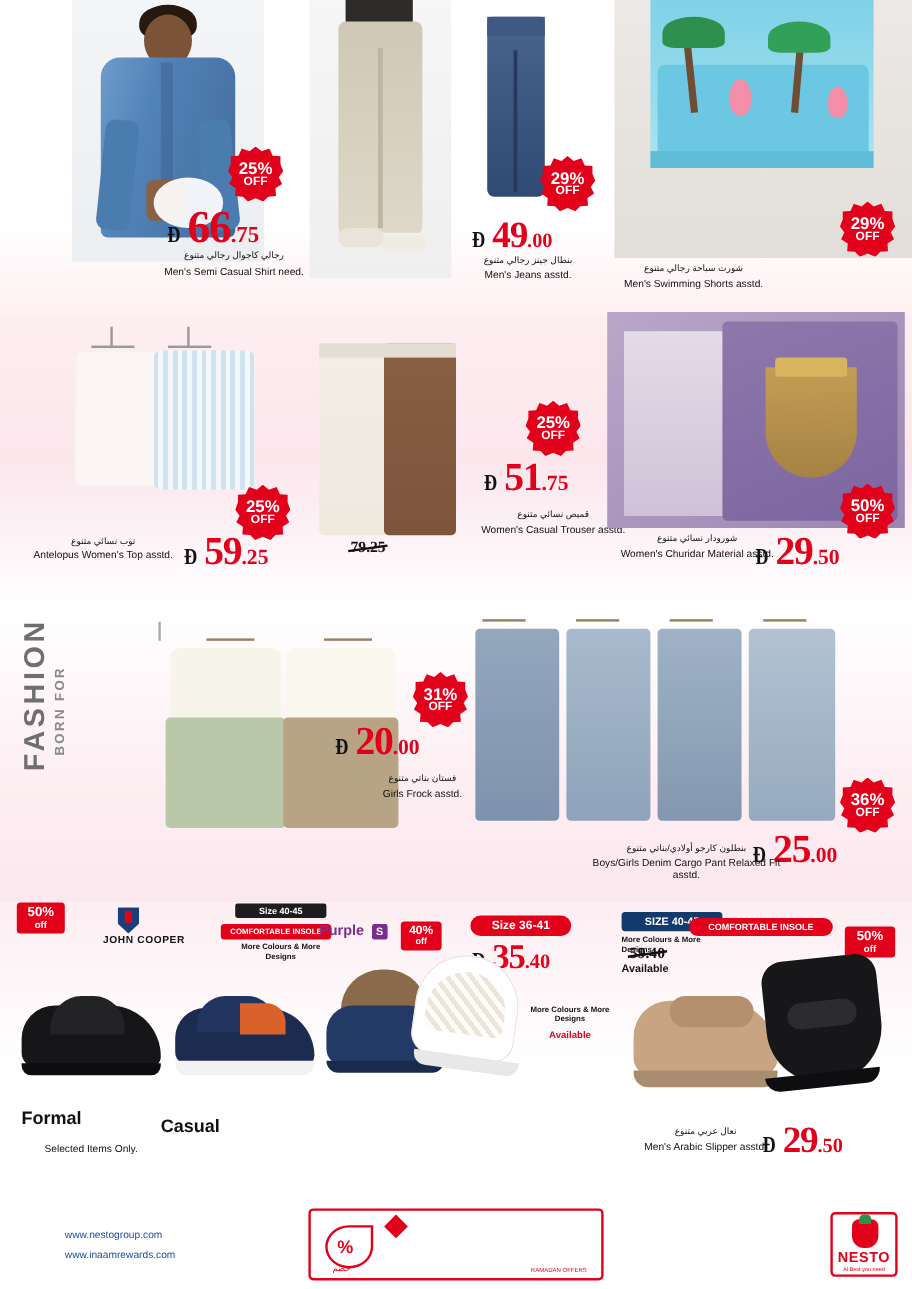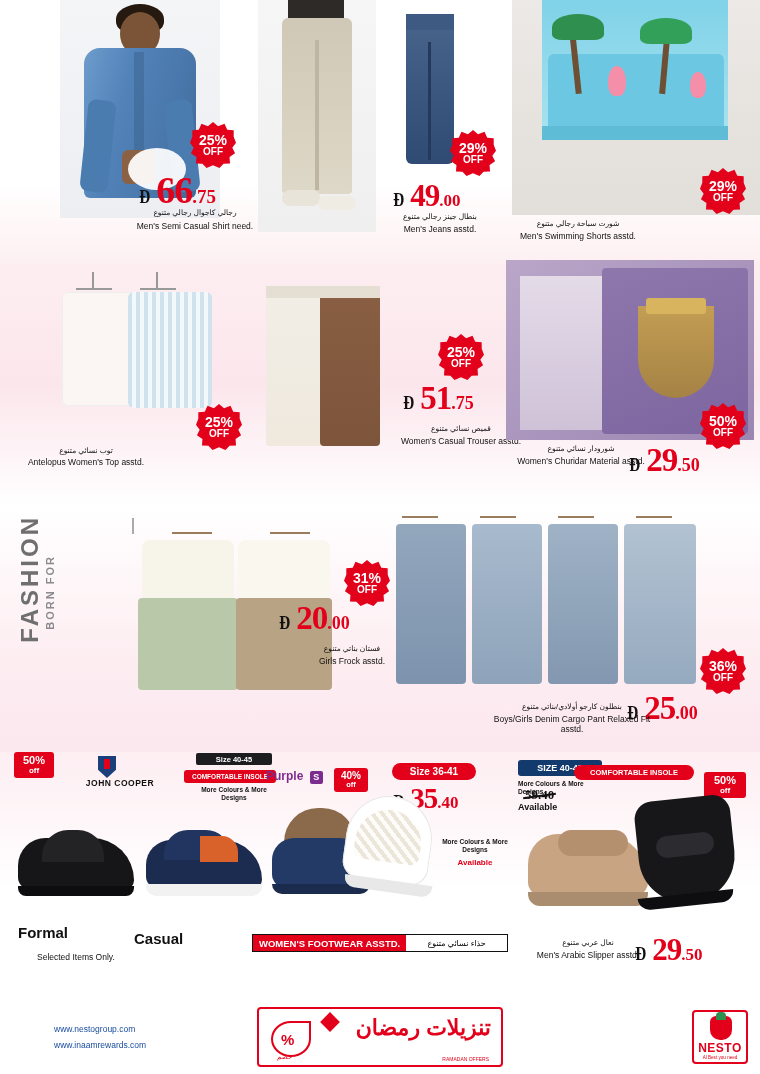--- a/index.html
+++ b/index.html
@@ -218,20 +218,25 @@
   </div>
 
   <div class="burst abs" style="left:196px;top:404px;">
     <span class="pct">25%</span>
     <span class="off">OFF</span>
   </div>
 
   <div class="abs caption-ar" style="left:16px;top:446px;width:140px;">توب نسائي متنوع</div>
   <div class="abs caption-en" style="left:16px;top:457px;width:140px;">Antelopus Women's Top asstd.</div>
 
+  <div class="abs" style="left:152px;top:442px;width:130px;">
+    <span class="price-cur">Ð</span>
+    <span class="price-main" style="font-size:33px;">59</span><span class="price-dec" style="font-size:18px;">.25</span>
+    <span class="price-old abs" style="left:64px;top:-10px;">79.25</span>
+  </div>
 
   <div class="photo" style="left:254px;top:278px;width:140px;height:174px;">
     <div style="position:absolute;left:12px;top:10px;width:62px;height:158px;background:linear-gradient(180deg,#f2eee6,#efe9de);border-radius:4px;"></div>
     <div style="position:absolute;left:66px;top:8px;width:60px;height:160px;background:linear-gradient(180deg,#8a5f43,#7d553b);border-radius:4px;"></div>
     <div style="position:absolute;left:12px;top:8px;width:114px;height:12px;background:#e5ded2;"></div>
   </div>
 
   <div class="burst abs" style="left:438px;top:334px;">
     <span class="pct">25%</span>
     <span class="off">OFF</span>
@@ -396,45 +401,40 @@
   <div class="photo" style="left:614px;top:790px;width:146px;height:132px;">
     <div style="position:absolute;left:24px;top:8px;width:96px;height:104px;background:#17171a;border-radius:18px 18px 46px 46px;transform:rotate(-6deg);"></div>
     <div style="position:absolute;left:42px;top:44px;width:58px;height:22px;background:#2b2b30;border-radius:12px;transform:rotate(-6deg);"></div>
     <div style="position:absolute;left:24px;top:104px;width:96px;height:12px;background:#0e0e11;border-radius:0 0 40px 40px;transform:rotate(-6deg);"></div>
   </div>
 
   <div class="abs" style="left:18px;top:924px;font-size:15px;font-weight:bold;color:#111;">Formal</div>
   <div class="abs" style="left:134px;top:930px;font-size:15px;font-weight:bold;color:#111;">Casual</div>
   <div class="abs" style="left:18px;top:952px;font-size:8.5px;color:#111;margin-left:19px;">Selected Items Only.</div>
 
-  <div class="abs" style="left:252px;top:934px;width:256px;height:18px;border:1.2px solid #111;display:flex;align-items:center;">
-    <span style="background:#e2001a;color:#fff;font-size:9.5px;font-weight:bold;padding:3px 6px;height:100%;display:flex;align-items:center;">WOMEN'S FOOTWEAR ASSTD.</span>
-    <span style="flex:1;text-align:center;font-size:8px;direction:rtl;">حذاء نسائي متنوع</span>
-  </div>
 
   <div class="abs caption-ar" style="left:526px;top:938px;width:124px;">نعال عربي متنوع</div>
   <div class="abs caption-en" style="left:526px;top:950px;width:124px;">Men's Arabic Slipper asstd.</div>
 
   <div class="abs" style="left:634px;top:932px;width:126px;">
     <span class="price-cur">Ð</span>
     <span class="price-main" style="font-size:31px;">29</span><span class="price-dec" style="font-size:17px;">.50</span>
     
   </div>
 
   <div class="footer-bar"></div>
 
   <a class="abs url" href="#" style="left:54px;top:1024px;text-align:right;">www.nestogroup.com</a>
   <a class="abs url" href="#" style="left:54px;top:1040px;">www.inaamrewards.com</a>
 
   <div class="footer-red">
     <div style="position:absolute;left:12px;top:12px;width:40px;height:36px;border:2.5px solid #e2001a;border-radius:50% 0 50% 50%;"></div>
     <div style="position:absolute;left:22px;top:22px;font-size:15px;font-weight:bold;color:#e2001a;">%</div>
     <div style="position:absolute;left:18px;top:44px;font-size:7px;color:#e2001a;">خصم</div>
     <div style="position:absolute;left:64px;top:6px;width:14px;height:14px;background:#e2001a;transform:rotate(45deg);"></div>
-    <div style="position:absolute;right:10px;top:6px;width:150px;text-align:right;font-size:22px;font-weight:bold;color:#e2001a;direction:rtl;line-height:1.15;">تنزيلات رمضان</div>
     <div style="position:absolute;right:12px;bottom:3px;font-size:5px;color:#e2001a;">RAMADAN OFFERS</div>
   </div>
 
   <div class="nesto-logo">
     <div style="position:absolute;left:16px;top:4px;width:22px;height:24px;background:#e2001a;border-radius:6px 6px 10px 10px;"></div>
     <div style="position:absolute;left:22px;top:0px;width:10px;height:8px;background:#2f8f4e;border-radius:4px 4px 0 0;"></div>
     <div class="nesto-word">NESTO</div>
     <div class="nesto-sub">Al Best you need</div>
   </div>
 

